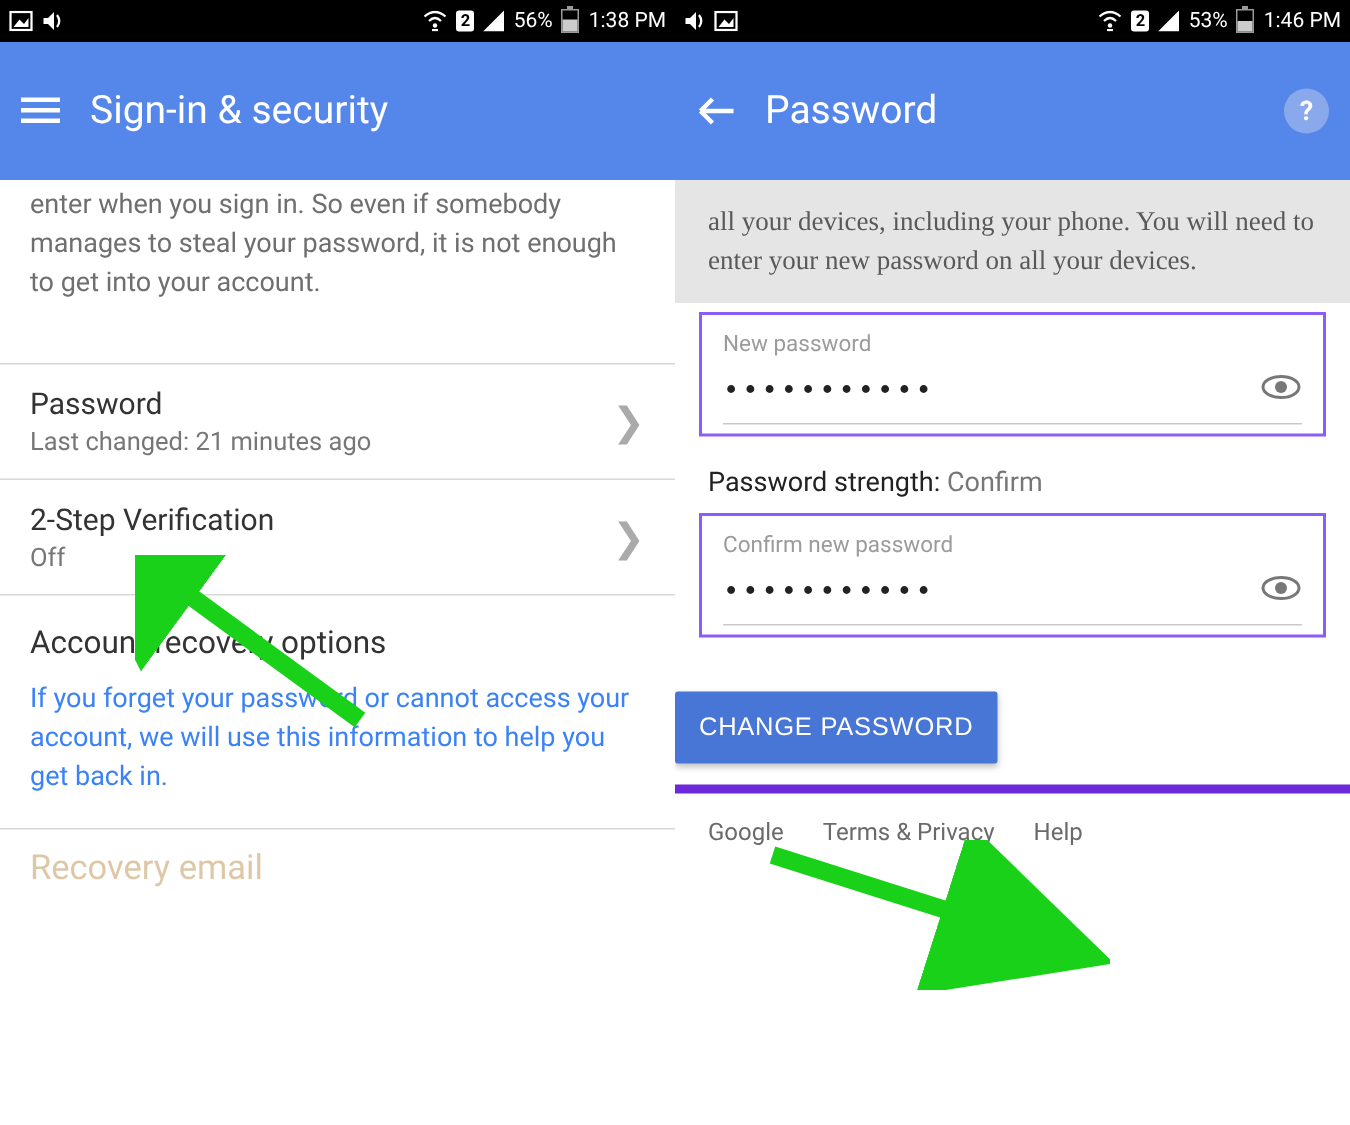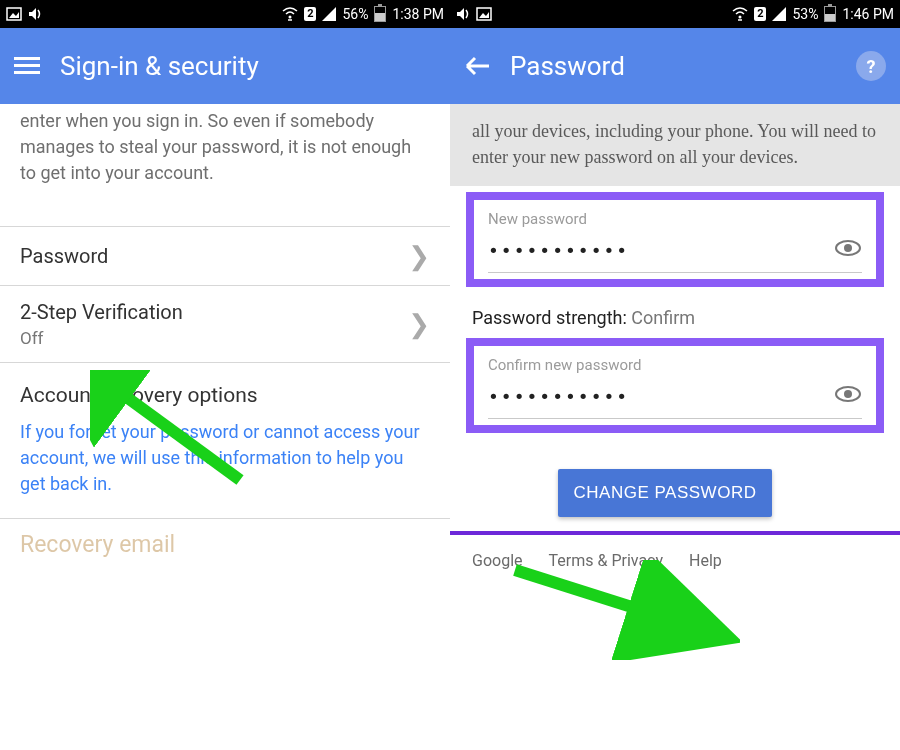--- a/index.html
+++ b/index.html
@@ -8,48 +8,48 @@
   .phone { width:450px; height:750px; position:relative; background:#fff; overflow:hidden; }
   
   .status { height:28px; background:#000; color:#fff; display:flex; align-items:center; justify-content:space-between; padding:0 6px; font-size:14px; }
   .status .l, .status .r { display:flex; align-items:center; gap:6px; }
   .status svg { fill:#fff; }
   .sim { background:#fff; color:#000; font-weight:bold; font-size:11px; border-radius:2px; padding:0 3px; line-height:14px; }
   .batt { display:inline-block; width:12px; height:16px; border:1px solid #999; position:relative; }
   .batt::before { content:""; position:absolute; top:-3px; left:3px; width:4px; height:2px; background:#999; }
   .batt .fill { position:absolute; bottom:0; left:0; right:0; background:#ccc; }
   
-  .appbar { height:76px; background:#5586e9; color:#fff; display:flex; align-items:center; padding:0 14px; gap:20px; }
+  .appbar { height:92px; background:#5586e9; color:#fff; display:flex; align-items:center; padding:0 14px; gap:20px; }
   .appbar .title { font-size:26px; font-weight:400; flex:1; }
   .appbar .help { width:30px; height:30px; border-radius:50%; background:#8aa9ec; color:#fff; display:flex; align-items:center; justify-content:center; font-weight:bold; font-size:18px; }
   
   .content { padding:14px 20px 0 20px; color:#6f6f6f; font-size:18px; line-height:1.45; }
   .content .note b { color:#6f6f6f; }
   .divider { height:1px; background:#d7d7d7; margin:0; }
   .row { padding:14px 20px; display:flex; align-items:center; justify-content:space-between; }
   .row .lbl { font-size:20px; color:#333; }
   .row .sub { font-size:17px; color:#777; margin-top:4px; }
   .chev { color:#aaa; font-size:26px; }
   .section-title { font-size:21px; color:#333; padding:20px 20px 6px 20px; }
   .section-desc { font-size:18px; color:#3b82f6; padding:6px 20px 20px 20px; line-height:1.45; }
   
   .right-top { background:#e5e5e5; padding:14px 20px 16px 22px; color:#595959; font-size:18px; line-height:1.45;font-family:Liberation Serif, serif; }
-  .field-box { margin:6px 16px; border:8px solid #8b5cf6; background:#fff; padding:10px 14px 6px 14px; position:relative; }
+  .field-box { margin:6px 16px; border:2px solid #8b5cf6; background:#fff; padding:10px 14px 6px 14px; position:relative; }
   .field-label { font-size:15px; color:#9b9b9b; margin-bottom:10px; }
   .field-input { display:flex; align-items:center; justify-content:space-between; border-bottom:1px solid #c9c9c9; padding-bottom:10px; }
   .dots { font-size:18px; letter-spacing:2px; color:#222; font-family:monospace; }
   .eye { color:#777; }
   .strength { padding:14px 20px 4px 22px; font-size:18px; }
   .strength .k { color:#222; }
   .strength .v { color:#777; }
   .help-text { padding:4px 20px 10px 22px; font-size:17px; color:#6d6d6d; line-height:1.45; }
   .help-text a { color:#3b78e7; text-decoration:none; }
-  .change-btn-wrap { display:flex; justify-content:center; padding:30px 20px 14px 0; }
+  .change-btn-wrap { display:flex; justify-content:flex-start; padding:30px 20px 14px 0; }
   .change-btn { background:#4876d6; color:#fff; border:none; font-size:17px; padding:14px 16px; letter-spacing:0.5px; box-shadow:0 2px 4px rgba(0,0,0,.25); border-radius:2px; cursor:pointer; }
-  .footer { border-top:4px solid #6d28d9; padding:16px 22px; display:flex; gap:26px; font-size:16px; color:#6a6a6a; }
+  .footer { border-top:6px solid #6d28d9; padding:16px 22px; display:flex; gap:26px; font-size:16px; color:#6a6a6a; }
   
   .arrow-svg { position:absolute; pointer-events:none; }
   .cutoff { color:#a16207; font-size:23px; padding:12px 20px 0 20px; }
 </style>
 </head>
 <body>
 
 <div class="wrap">
 
   <div class="phone">
@@ -96,20 +96,21 @@
       <div style="margin-top:-10px; overflow:hidden; height:0;"></div>
       <div>enter when you sign in. So even if somebody manages to steal your password, it is not enough to get into your account.</div>
       <div style="height:18px"></div>
       <div style="height:22px"></div>
     </div>
     <div class="divider"></div>
 
     <div class="row">
       <div>
         <div class="lbl">Password</div>
+        <div class="sub">Last changed: 21 minutes ago</div>
       </div>
       <div class="chev">❯</div>
     </div>
     <div class="divider"></div>
 
     <div class="row">
       <div>
         <div class="lbl">2-Step Verification</div>
         <div class="sub">Off</div>
       </div>

